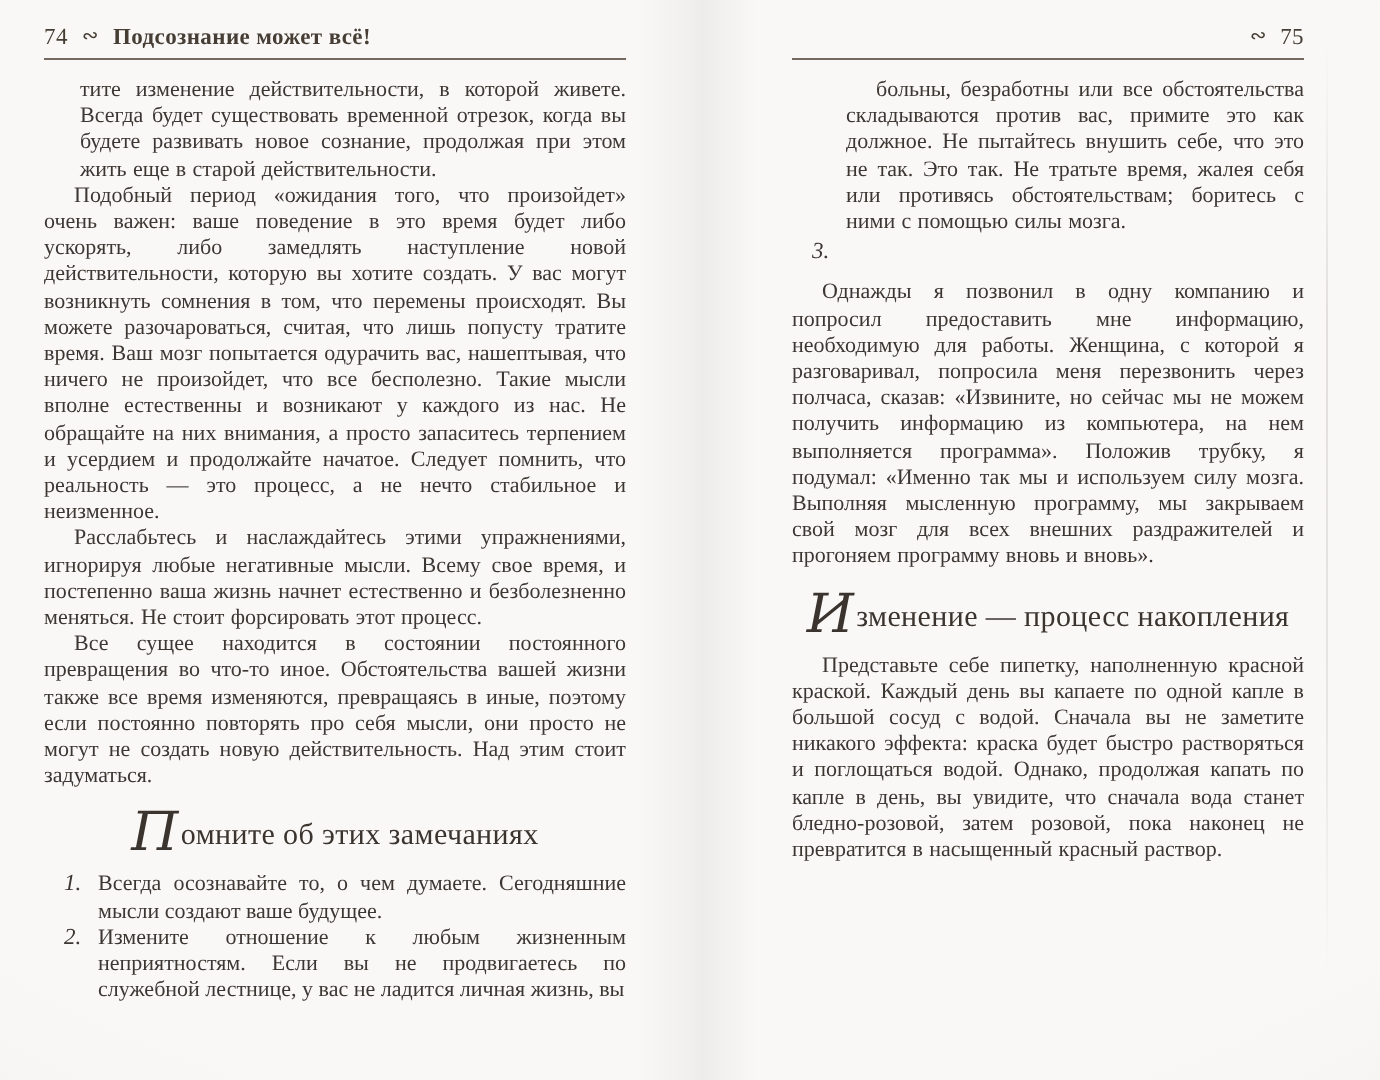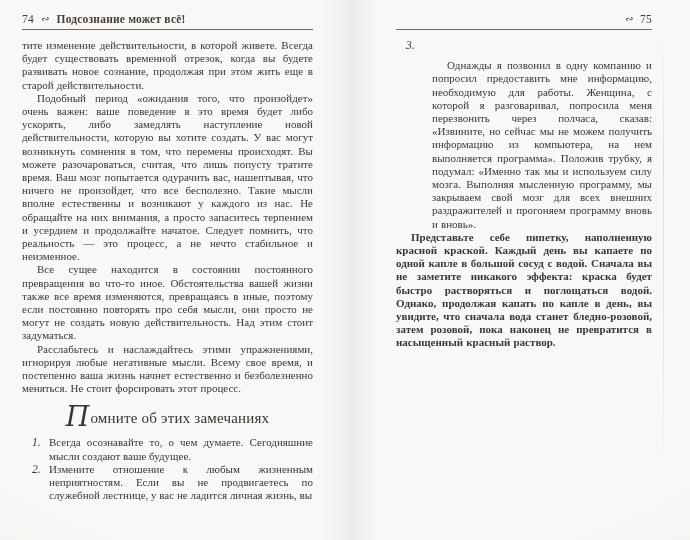--- a/index.html
+++ b/index.html
@@ -43,22 +43,22 @@
   }
 
   
   .btxt{
     margin-top:9px;
     font-size:11px;line-height:13.2px;
     text-align:justify;
     word-spacing:0.4px;
   }
   .btxt p{margin:0;text-indent:15px;}
-  .btxt p.noindent{text-indent:0;}
-  .btxt p.gap-top{margin-top:7px;margin-left:36px;}
+  .btxt p.noindent{text-indent:0;margin-left:18px;}
+  .btxt p.gap-top{margin-top:7px;}
 
   
   .heading{
     text-align:center;font-size:15px;letter-spacing:0.2px;
     margin-top:15px;margin-bottom:9px;color:#3a332e;
     white-space:nowrap;
   }
   .initial{
     font-family:"DejaVu Serif", serif;font-style:italic;
     font-size:27px;line-height:0;position:relative;top:3px;margin-right:1px;
@@ -88,22 +88,22 @@
   <div class="page page-left">
     <div class="rh">
       <span class="pn">74</span>
       <span class="orn">∾</span>
       <span class="rt">Подсознание может всё!</span>
     </div>
 
     <div class="btxt">
       <p class="noindent">тите изменение действительности, в которой живете. Всегда будет существовать временной отрезок, когда вы будете развивать новое сознание, продолжая при этом жить еще в старой действительности.</p>
       <p>Подобный период «ожидания того, что произойдет» очень важен: ваше поведение в это время будет либо ускорять, либо замедлять наступление новой действительности, которую вы хотите создать. У вас могут возникнуть сомнения в том, что перемены происходят. Вы можете разочароваться, считая, что лишь попусту тратите время. Ваш мозг попытается одурачить вас, нашептывая, что ничего не произойдет, что все бесполезно. Такие мысли вполне естественны и возникают у каждого из нас. Не обращайте на них внимания, а просто запаситесь терпением и усердием и продолжайте начатое. Следует помнить, что реальность — это процесс, а не нечто стабильное и неизменное.</p>
+      <p>Расслабьтесь и наслаждайтесь этими упражнениями, игнорируя любые негативные мысли. Всему свое время, и постепенно ваша жизнь начнет естественно и безболезненно меняться. Не стоит форсировать этот процесс.</p>
       <p>Все сущее находится в состоянии постоянного превращения во что-то иное. Обстоятельства вашей жизни также все время изменяются, превращаясь в иные, поэтому если постоянно повторять про себя мысли, они просто не могут не создать новую действительность. Над этим стоит задуматься.</p>
-      <p>Расслабьтесь и наслаждайтесь этими упражнениями, игнорируя любые негативные мысли. Всему свое время, и постепенно ваша жизнь начнет естественно и безболезненно меняться. Не стоит форсировать этот процесс.</p>
     </div>
 
     <div class="heading">
       <span class="initial">П</span><span>омните об этих замечаниях</span>
     </div>
 
     <div class="nlist">
       <div class="li">
         <span class="marker">1.</span>
         <span class="li-text">Всегда осознавайте то, о чем думаете. Сегодняшние мысли создают ваше будущее.</span>
@@ -115,28 +115,32 @@
     </div>
   </div>
 
   <div class="page page-right">
     <div class="rh rh-right">
       <span class="orn">∾</span>
       <span class="pn">75</span>
     </div>
 
     <div class="btxt">
+      <p class="li-continuation">больны, безработны или все обстоятельства складываются против вас, примите это как должное. Не пытайтесь внушить себе, что это не так. Это так. Не тратьте время, жалея себя или противясь обстоятельствам; боритесь с ними с помощью силы мозга.</p>
 
       <div class="nlist">
         <div class="li">
           <span class="marker">3.</span>
         </div>
       </div>
 
       <p class="gap-top">Однажды я позвонил в одну компанию и попросил предоставить мне информацию, необходимую для работы. Женщина, с которой я разговаривал, попросила меня перезвонить через полчаса, сказав: «Извините, но сейчас мы не можем получить информацию из компьютера, на нем выполняется программа». Положив трубку, я подумал: «Именно так мы и используем силу мозга. Выполняя мысленную программу, мы закрываем свой мозг для всех внешних раздражителей и прогоняем программу вновь и вновь».</p>
     </div>
 
+    <div class="heading">
+      <span class="initial">И</span><span>зменение — процесс накопления</span>
+    </div>
 
-    <div class="btxt" style="margin-top:0;font-weight:bold;">
+    <div class="btxt" style="margin-top:0;">
       <p>Представьте себе пипетку, наполненную красной краской. Каждый день вы капаете по одной капле в большой сосуд с водой. Сначала вы не заметите никакого эффекта: краска будет быстро растворяться и поглощаться водой. Однако, продолжая капать по капле в день, вы увидите, что сначала вода станет бледно-розовой, затем розовой, пока наконец не превратится в насыщенный красный раствор.</p>
     </div>
   </div>
 </div>
 
 </body></html>

